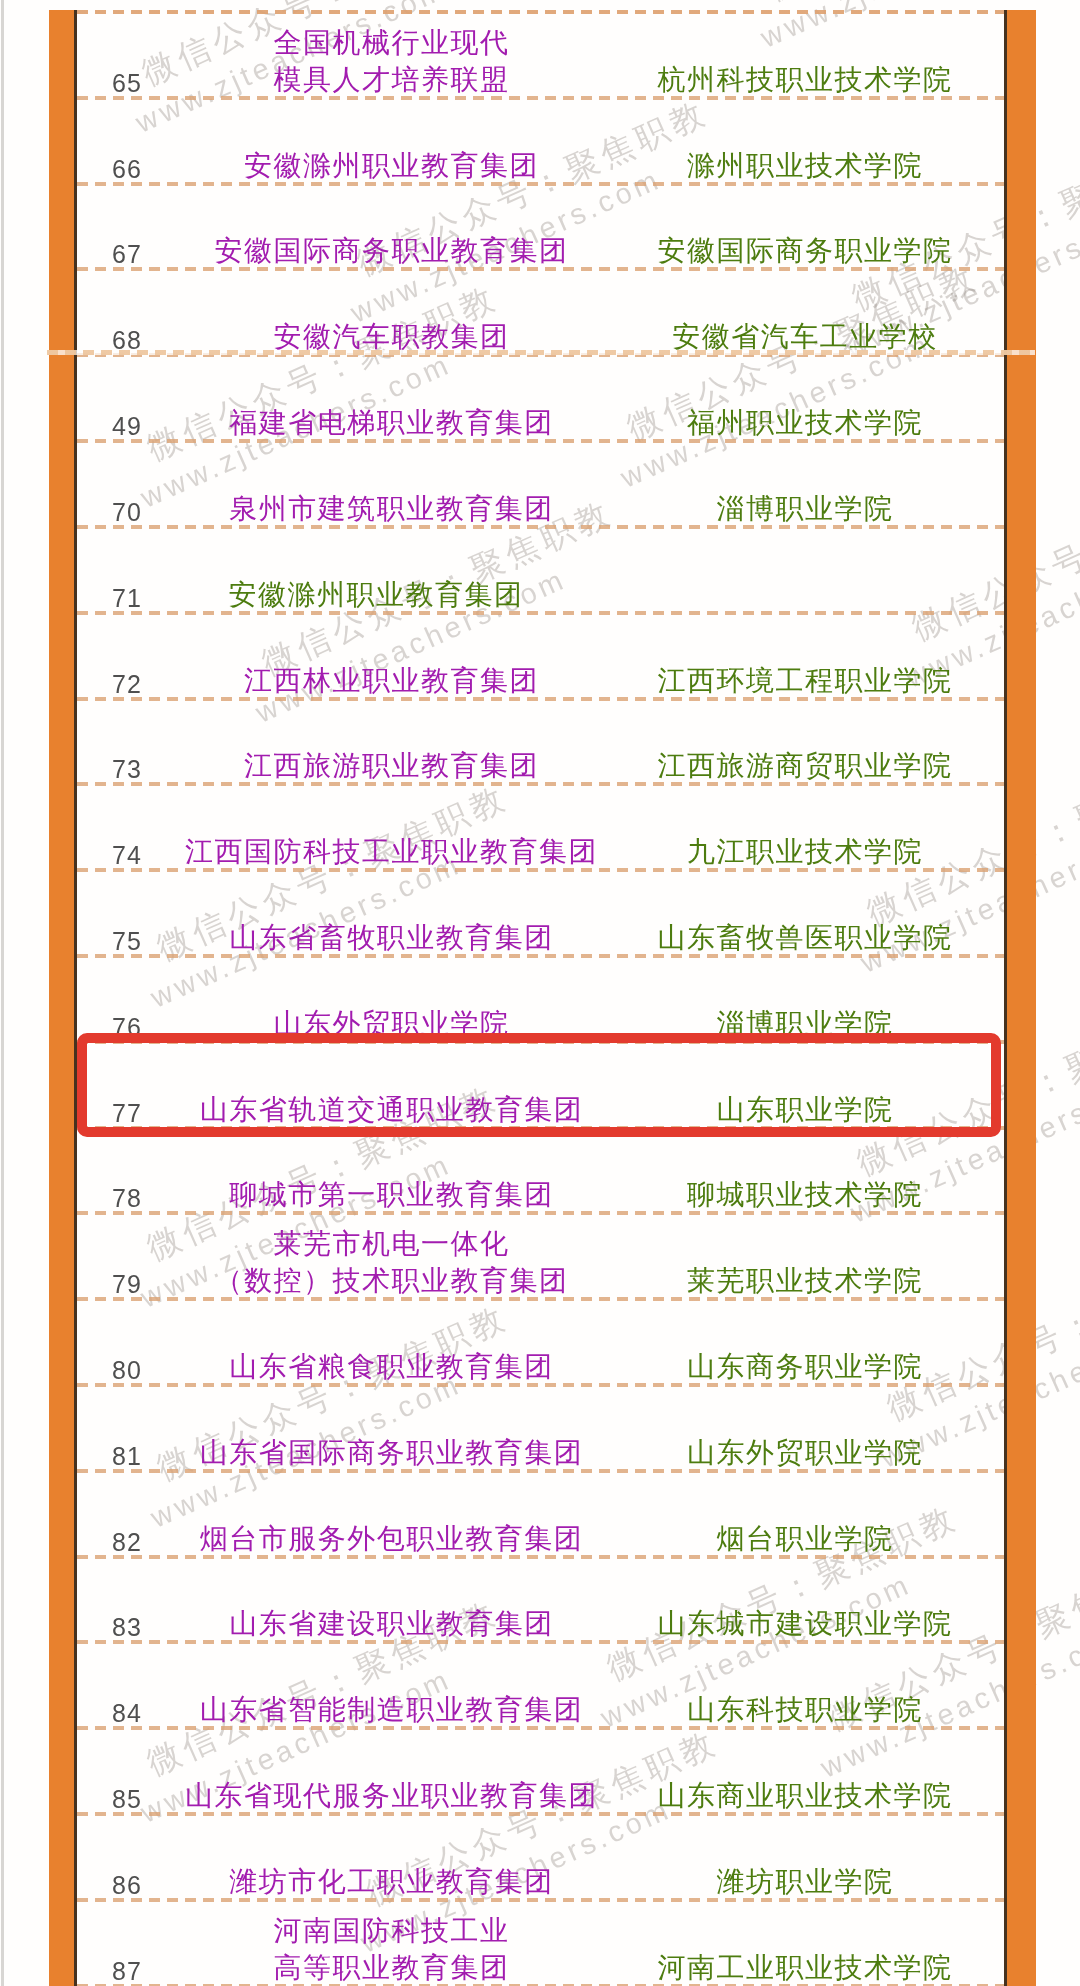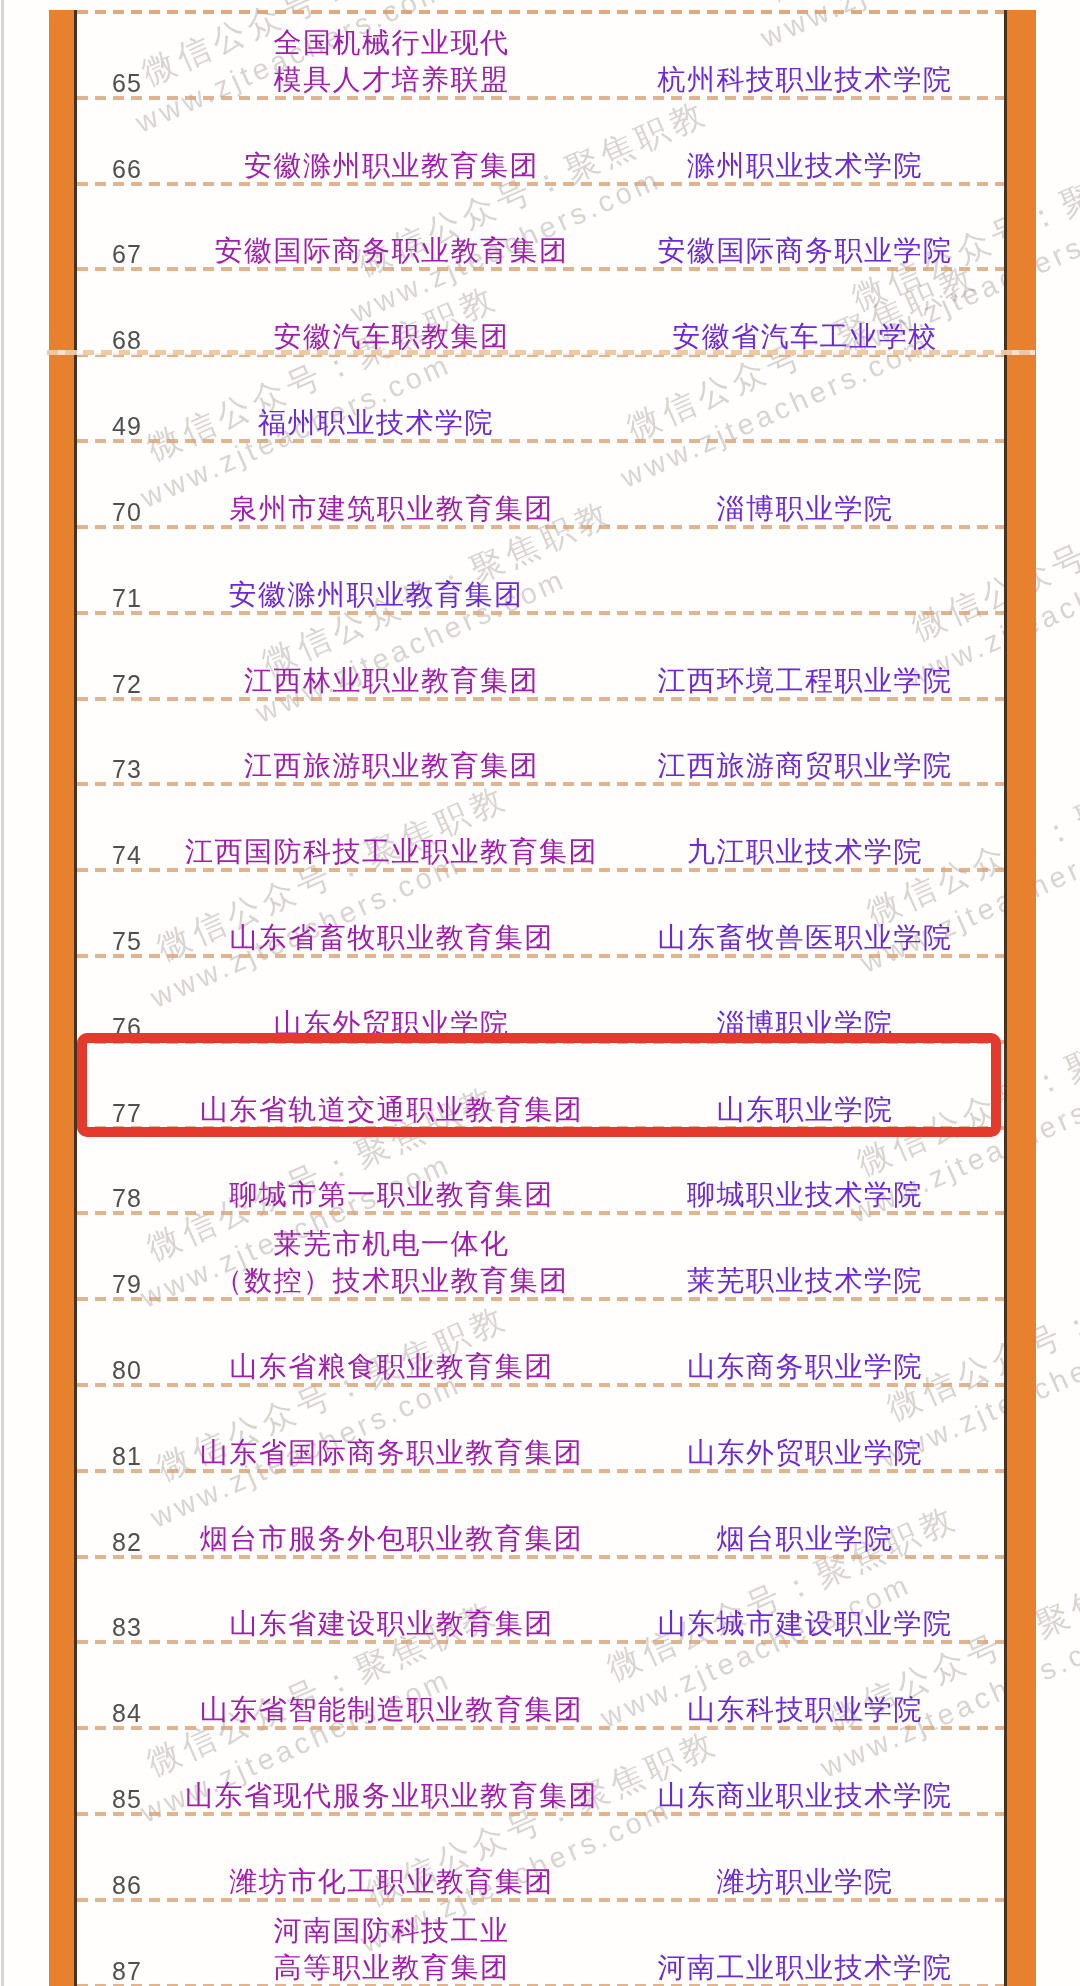--- a/index.html
+++ b/index.html
@@ -44,21 +44,21 @@
   .row::after{
     content:"";position:absolute;left:0;right:0;bottom:-2px;height:4px;z-index:3;
     background:repeating-linear-gradient(90deg,rgba(219,162,115,.8) 0 11px,transparent 11px 18px);
   }
   .col-no{width:100px;text-align:center;font-size:25px;color:#4f4f4f;letter-spacing:1px;}
   .col-group{
     flex:1;text-align:center;font-size:28px;color:#a21caf;line-height:37px;
     letter-spacing:1.5px;white-space:pre-line;
   }
   .col-school{
-    width:398px;text-align:center;font-size:28px;color:#6d28d9;line-height:37px;
+    width:398px;text-align:center;font-size:28px;color:#4d7c0f;line-height:37px;
     letter-spacing:1.5px;white-space:pre-line;margin-top:44px;
   }
   
   .hl-box{
     position:absolute;left:0;right:3px;top:-9px;bottom:-9px;z-index:6;
     border:10px solid #E33A2D;border-radius:10px;pointer-events:none;
   }
 </style>
 </head>
 <body>
@@ -109,20 +109,21 @@
       <span class="col-group">安徽国际商务职业教育集团</span>
       <span class="col-school">安徽国际商务职业学院</span>
     </div>
     <div class="row">
       <span class="col-no">68</span>
       <span class="col-group">安徽汽车职教集团</span>
       <span class="col-school">安徽省汽车工业学校</span>
     </div>
     <div class="row">
       <span class="col-no">49</span>
+      <span class="col-group">福建省电梯职业教育集团</span>
       <span class="col-school">福州职业技术学院</span>
     </div>
     <div class="row">
       <span class="col-no">70</span>
       <span class="col-group">泉州市建筑职业教育集团</span>
       <span class="col-school">淄博职业学院</span>
     </div>
     <div class="row">
       <span class="col-no">71</span>
       <span class="col-school">安徽滁州职业教育集团</span>

